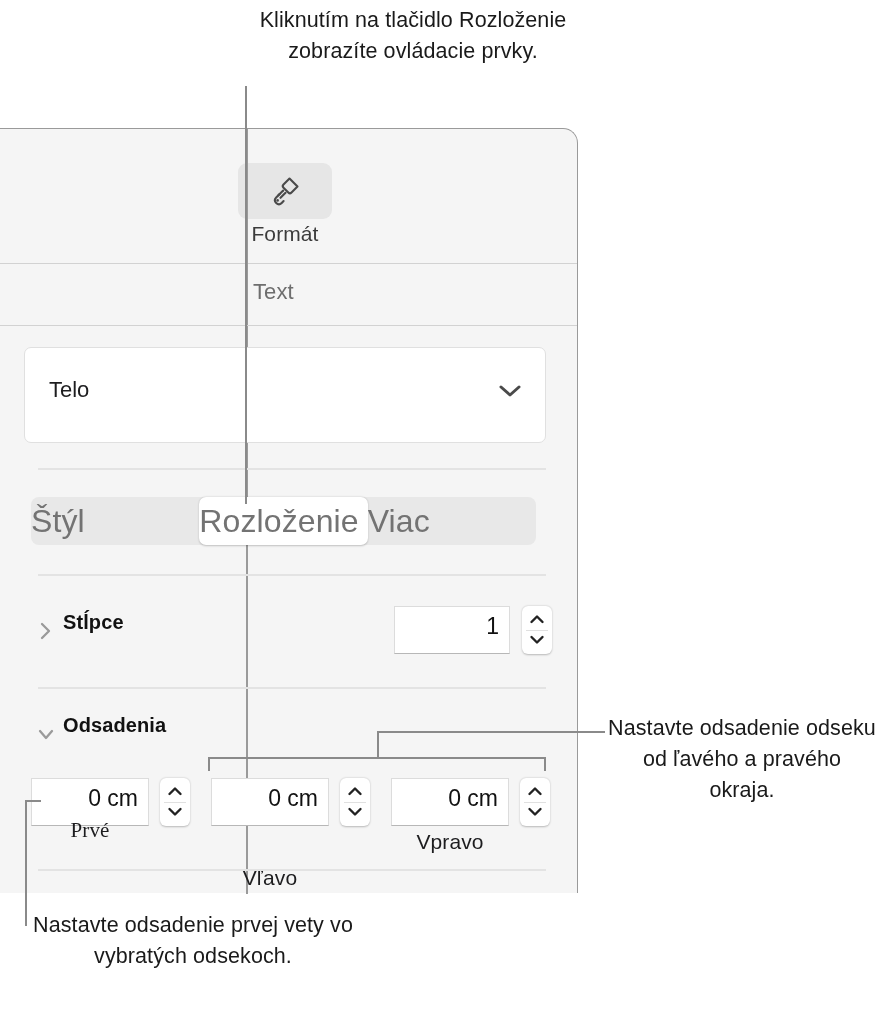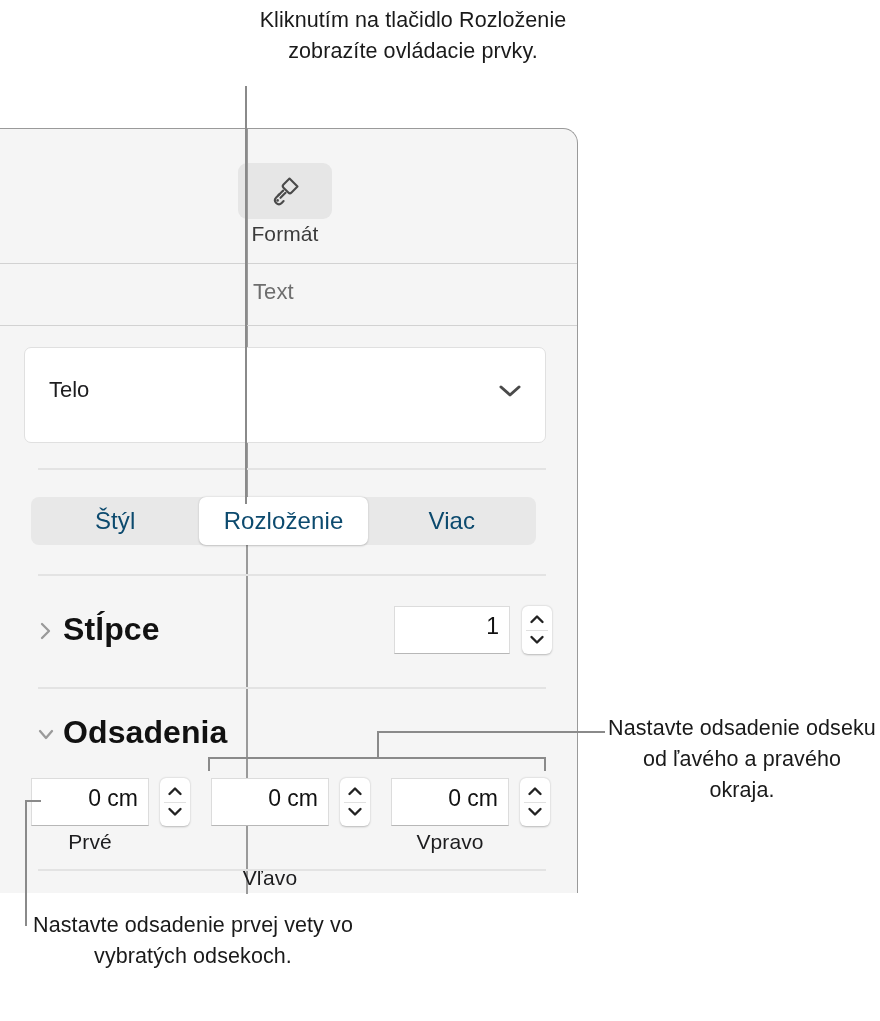--- a/index.html
+++ b/index.html
@@ -166,23 +166,22 @@
     width: 505px;
     height: 48px;
     background: #e8e8e8;
     border-radius: 8px;
     display: flex;
     align-items: center;
     box-sizing: border-box;
   }
   .seg {
     flex: 1;
-    text-align: center;
-    font-size: 24px;
-    color: #0c4a6e;
+    font-size: 32px;
+    color: #737373;
     line-height: 48px;
     height: 48px;
     letter-spacing: 0.1px;
   }
   .seg.selected {
     background: #ffffff;
     border-radius: 7px;
     box-shadow: 0 0.5px 2px rgba(0,0,0,0.22);
   }
 
@@ -196,21 +195,21 @@
     position: absolute;
     left: 95px;
     top: 14px;
     width: 18px;
     height: 18px;
   }
   .section-title {
     position: absolute;
     left: 122px;
     top: 5px;
-    font-size: 32px;
+    font-size: 20px;
     font-weight: bold;
     color: #111111;
     letter-spacing: 0.1px;
   }
 
   
   .field-group { position: absolute; }
   .num-field {
     position: absolute;
     background: #ffffff;
@@ -336,21 +335,21 @@
     <div class="num-field" style="left:0; top:0; width:118px; height:48px;">0 cm</div>
     <div class="stepper" style="left:129px; top:0;">
       <div class="sep"></div>
       <svg class="up" width="16" height="11" viewBox="0 0 16 11" aria-hidden="true">
         <path d="M2.5 8 L8 2.5 L13.5 8" fill="none" stroke="#222" stroke-width="2.4" stroke-linecap="round" stroke-linejoin="round"></path>
       </svg>
       <svg class="down" width="16" height="11" viewBox="0 0 16 11" aria-hidden="true">
         <path d="M2.5 3 L8 8.5 L13.5 3" fill="none" stroke="#222" stroke-width="2.4" stroke-linecap="round" stroke-linejoin="round"></path>
       </svg>
     </div>
-    <div class="field-label" style="left:0; top:52px; width:118px;">Prvé</div>
+    <div class="field-label" style="left:0; top:40px; width:118px;font-family:Liberation Serif, serif;">Prvé</div>
   </div>
 
   <div class="field-group" style="left:270px; top:649px;">
     <div class="num-field" style="left:0; top:0; width:118px; height:48px;">0 cm</div>
     <div class="stepper" style="left:129px; top:0;">
       <div class="sep"></div>
       <svg class="up" width="16" height="11" viewBox="0 0 16 11" aria-hidden="true">
         <path d="M2.5 8 L8 2.5 L13.5 8" fill="none" stroke="#222" stroke-width="2.4" stroke-linecap="round" stroke-linejoin="round"></path>
       </svg>
       <svg class="down" width="16" height="11" viewBox="0 0 16 11" aria-hidden="true">

